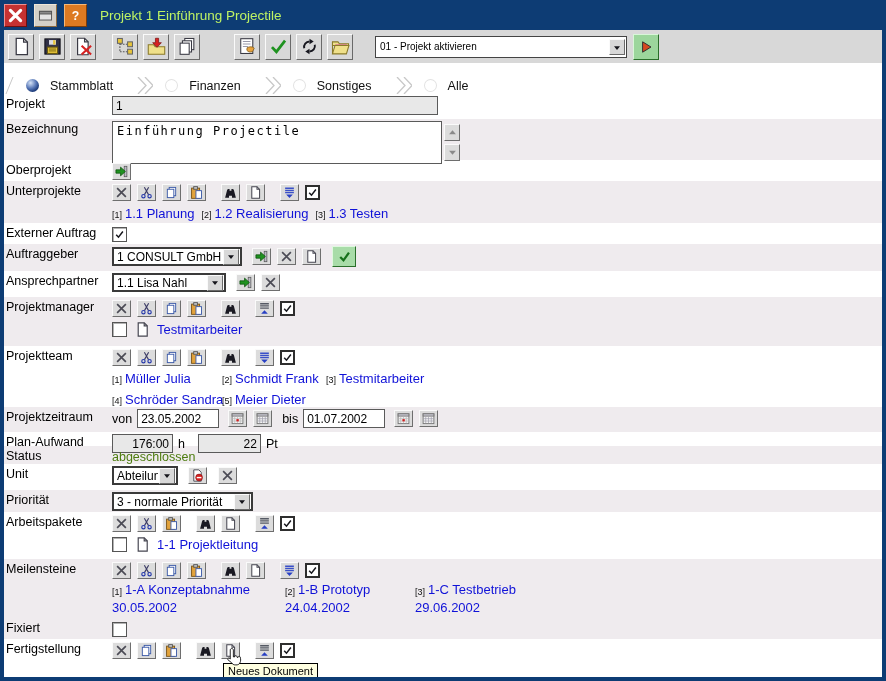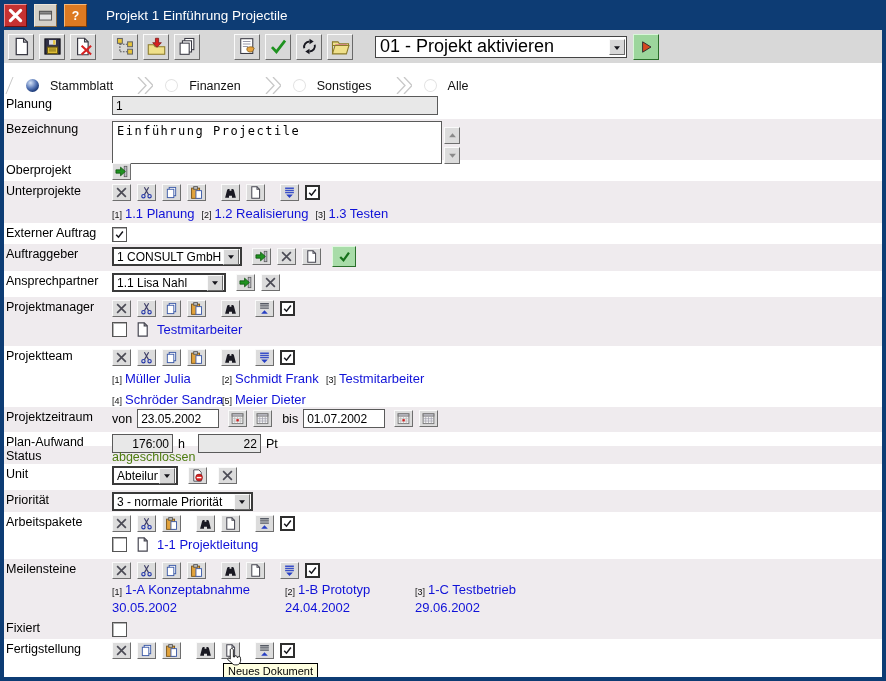--- a/index.html
+++ b/index.html
@@ -5,31 +5,31 @@
   html,body{margin:0;padding:0;background:#fff;}
   body{width:886px;height:681px;font-family:"Liberation Sans","DejaVu Sans",sans-serif;-webkit-font-smoothing:none;}
   .win{position:relative;width:886px;height:681px;background:#0d3c74;padding:0 4px 4px;box-sizing:border-box;}
   
   .titlebar{height:30px;display:flex;align-items:center;}
   .tb-btn{width:23px;height:23px;margin-right:7px;display:flex;align-items:center;justify-content:center;border:1px solid;box-sizing:border-box;cursor:pointer;}
   .tb-btn svg{width:17px;height:17px;}
   .tb-red{background:#c53232;border-color:#ea9090 #6e0f0f #6e0f0f #ea9090;}
   .tb-tan{background:#d4d0c8;border-color:#efe6d8 #8a6a40 #8a6a40 #efe6d8;}
   .tb-orange{background:#dd7a22;border-color:#f5b878 #7c3c08 #7c3c08 #f5b878;}
-  .title{color:#ffffff;font-size:13.5px;margin-left:12px;white-space:nowrap;}
+  .title{color:#bef264;font-size:13.5px;margin-left:6px;white-space:nowrap;}
   
   .shell{background:#fff;height:647px;overflow:hidden;}
   
   .toolbar{height:33px;background:#d8d8d8;display:flex;align-items:center;padding-left:4px;}
   .tool-btn{width:26px;height:26px;flex:none;background:#d8d8d8;border:1px solid;border-color:#fafafa #6a6a6a #6a6a6a #fafafa;display:flex;align-items:center;justify-content:center;margin-right:5px;cursor:pointer;box-sizing:border-box;}
   .tool-btn svg{width:19px;height:19px;}
   .g2{margin-left:11px;}
   .g3{margin-left:29px;}
   .action-select{width:252px;height:22px;margin-left:17px;background:#fff;border:1px solid #444;box-sizing:border-box;display:flex;align-items:center;cursor:pointer;}
-  .action-select .aval{flex:1;font-size:18px;padding:0 4px;white-space:nowrap;overflow:hidden;}
+  .action-select .aval{flex:1;font-size:10px;padding:0 4px;white-space:nowrap;overflow:hidden;}
   .darrow{width:16px;height:16px;margin:1px;background:#d8d8d8;border:1px solid;border-color:#fafafa #6a6a6a #6a6a6a #fafafa;display:flex;align-items:center;justify-content:center;box-sizing:border-box;flex:none;}
   .darrow svg{width:8px;height:8px;}
   .playbtn{width:26px;height:26px;margin-left:6px;background:#9cd69c;border:1px solid;border-color:#d8f6d8 #2a6e2a #2a6e2a #d8f6d8;display:flex;align-items:center;justify-content:center;box-sizing:border-box;cursor:pointer;}
   .playbtn svg{width:18px;height:18px;}
   .gapstrip{height:14px;background:#fff;}
   
   .tabstrip{height:17px;background:#fff;display:flex;align-items:center;font-size:12.5px;color:#111;}
   .tab{display:flex;align-items:center;height:17px;cursor:pointer;padding:0 24px 0 12px;}
   .dot{width:13px;height:13px;border-radius:50%;margin-right:11px;flex:none;}
   .dot-on{background:radial-gradient(circle at 35% 30%,#d4e2f6,#5676b6 45%,#0e2c6a 80%);}
@@ -45,21 +45,21 @@
   .ibtn{width:19px;height:17px;flex:none;background:#dcdcdc;border:1px solid;border-color:#fafafa #6e6e6e #6e6e6e #fafafa;display:flex;align-items:center;justify-content:center;margin-right:6px;cursor:pointer;box-sizing:border-box;}
   .ibtn svg{width:13px;height:13px;}
   .ibtn-green{width:24px;height:21px;background:#a8dca8;border-color:#e0f8e0 #2a6e2a #2a6e2a #e0f8e0;}
   .checksel{width:15px;height:15px;flex:none;background:#fff;border:2px solid #2e2e2e;box-sizing:border-box;display:flex;align-items:center;justify-content:center;margin-right:6px;cursor:pointer;}
   .checksel svg{width:11px;height:11px;}
   .checkbox{width:13px;height:13px;flex:none;background:#fff;border:1px solid #555;box-shadow:inset 1px 1px 0 #b2b2b2;display:flex;align-items:center;justify-content:center;cursor:pointer;}
   .checkbox svg{width:11px;height:11px;}
   .fin{height:17px;border:1px solid #5a5a5a;background:#fff;font-family:"Liberation Sans",sans-serif;font-size:12px;padding:0 3px;box-sizing:content-box;color:#000;}
   .fin-gray{background:#e8e8e8;}
   .fin-right{text-align:right;}
-  .textwrap{display:flex;align-items:flex-end;}
+  .textwrap{display:flex;align-items:center;}
   .bigta{width:320px;height:37px;resize:none;border:1px solid #5a5a5a;background:#fff;font-family:"DejaVu Sans Mono",monospace;font-size:12px;letter-spacing:1.5px;padding:2px 4px;box-sizing:content-box;}
   .spincol{display:flex;flex-direction:column;margin-left:2px;}
   .spin{width:16px;height:17px;background:#dcdcdc;border:1px solid;border-color:#fafafa #6e6e6e #6e6e6e #fafafa;display:flex;align-items:center;justify-content:center;box-sizing:border-box;cursor:pointer;}
   .spin+.spin{margin-top:3px;}
   .spin svg{width:9px;height:9px;}
   .dropdown{height:19px;border:2px solid #3a3a3a;background:#fff;display:flex;align-items:center;box-sizing:border-box;font-size:12px;cursor:pointer;flex:none;}
   .dropdown .dval{flex:1;padding:0 3px;white-space:nowrap;overflow:hidden;}
   .flabel{font-size:12.5px;color:#000;white-space:nowrap;}
   .ftext{font-size:12.5px;color:#4d7c0f;}
   .lnk{color:#1012d8;text-decoration:none;font-size:13px;cursor:pointer;white-space:nowrap;}
@@ -253,21 +253,21 @@
             <path d="M8 17L16 8.5 8 0" stroke="#c8c8c8" fill="none" stroke-width="1.3"></path>
           </svg>
         </span>
         <div class="tab">
           <span class="dot dot-off"></span>
           <span>Alle</span>
         </div>
       </div>
     <div id="formArea">
         <div class="row" style="height: 25px;">
-          <div class="lab">Planung</div>
+          <div class="lab">Projekt</div>
           <div class="cont">
             <div class="line" style="align-items: center;">
               <input class="fin fin-gray" readonly="" value="1" style="width: 318px;">
             </div>
           </div>
         </div>
         <div class="row row-alt" style="height: 41px;">
           <div class="lab">Bezeichnung</div>
           <div class="cont">
             <div class="line" style="align-items: center;">

